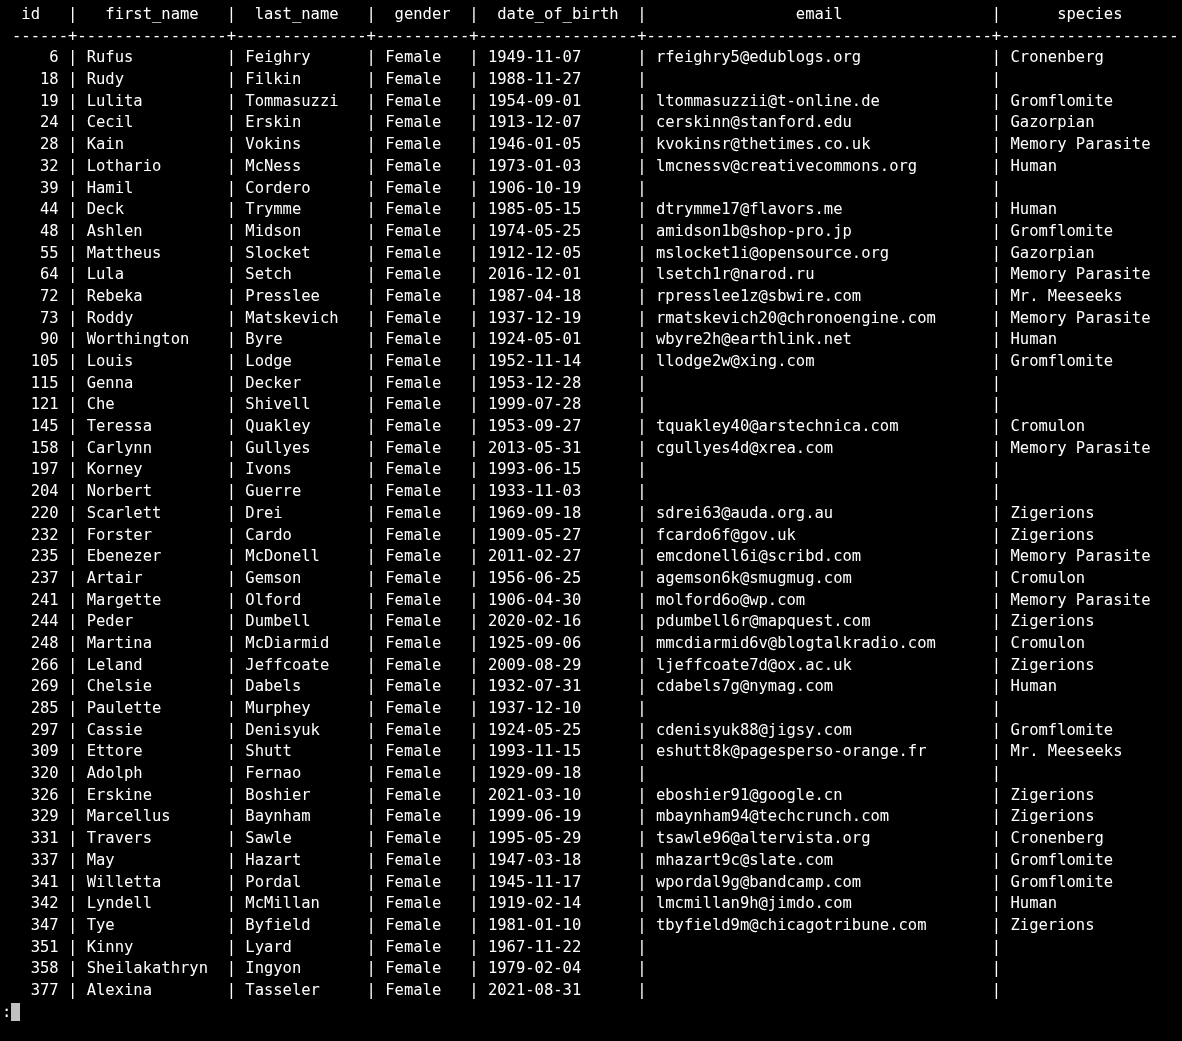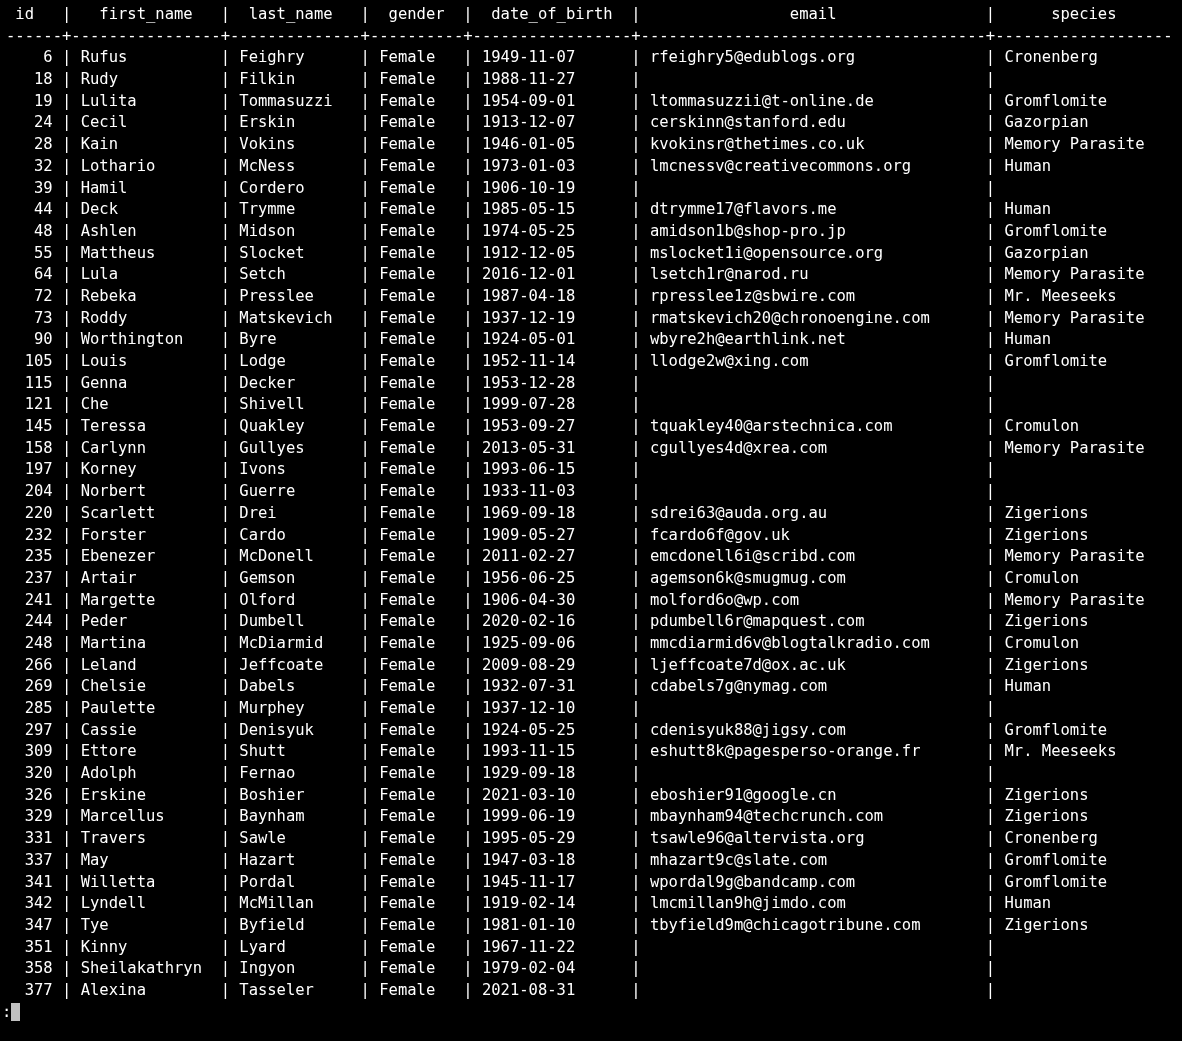--- a/index.html
+++ b/index.html
@@ -9,21 +9,21 @@
     color: #fff;
     font-family: "Menlo", "Consolas", "DejaVu Sans Mono", "Liberation Mono", monospace;
     font-size: 15.5px;
     line-height: 1.4;
     width: 1182px;
     height: 1041px;
     overflow: hidden;
   }
   pre {
     margin: 0;
-    padding: 4px 6px 0 6px;
+    padding: 4px 6px 0 12px;
     white-space: pre;
   }
   .prompt {
     padding-left: 2px;
     font-family: inherit;
   }
   .cursor {
     display: inline-block;
     width: 9px;
     height: 18px;

